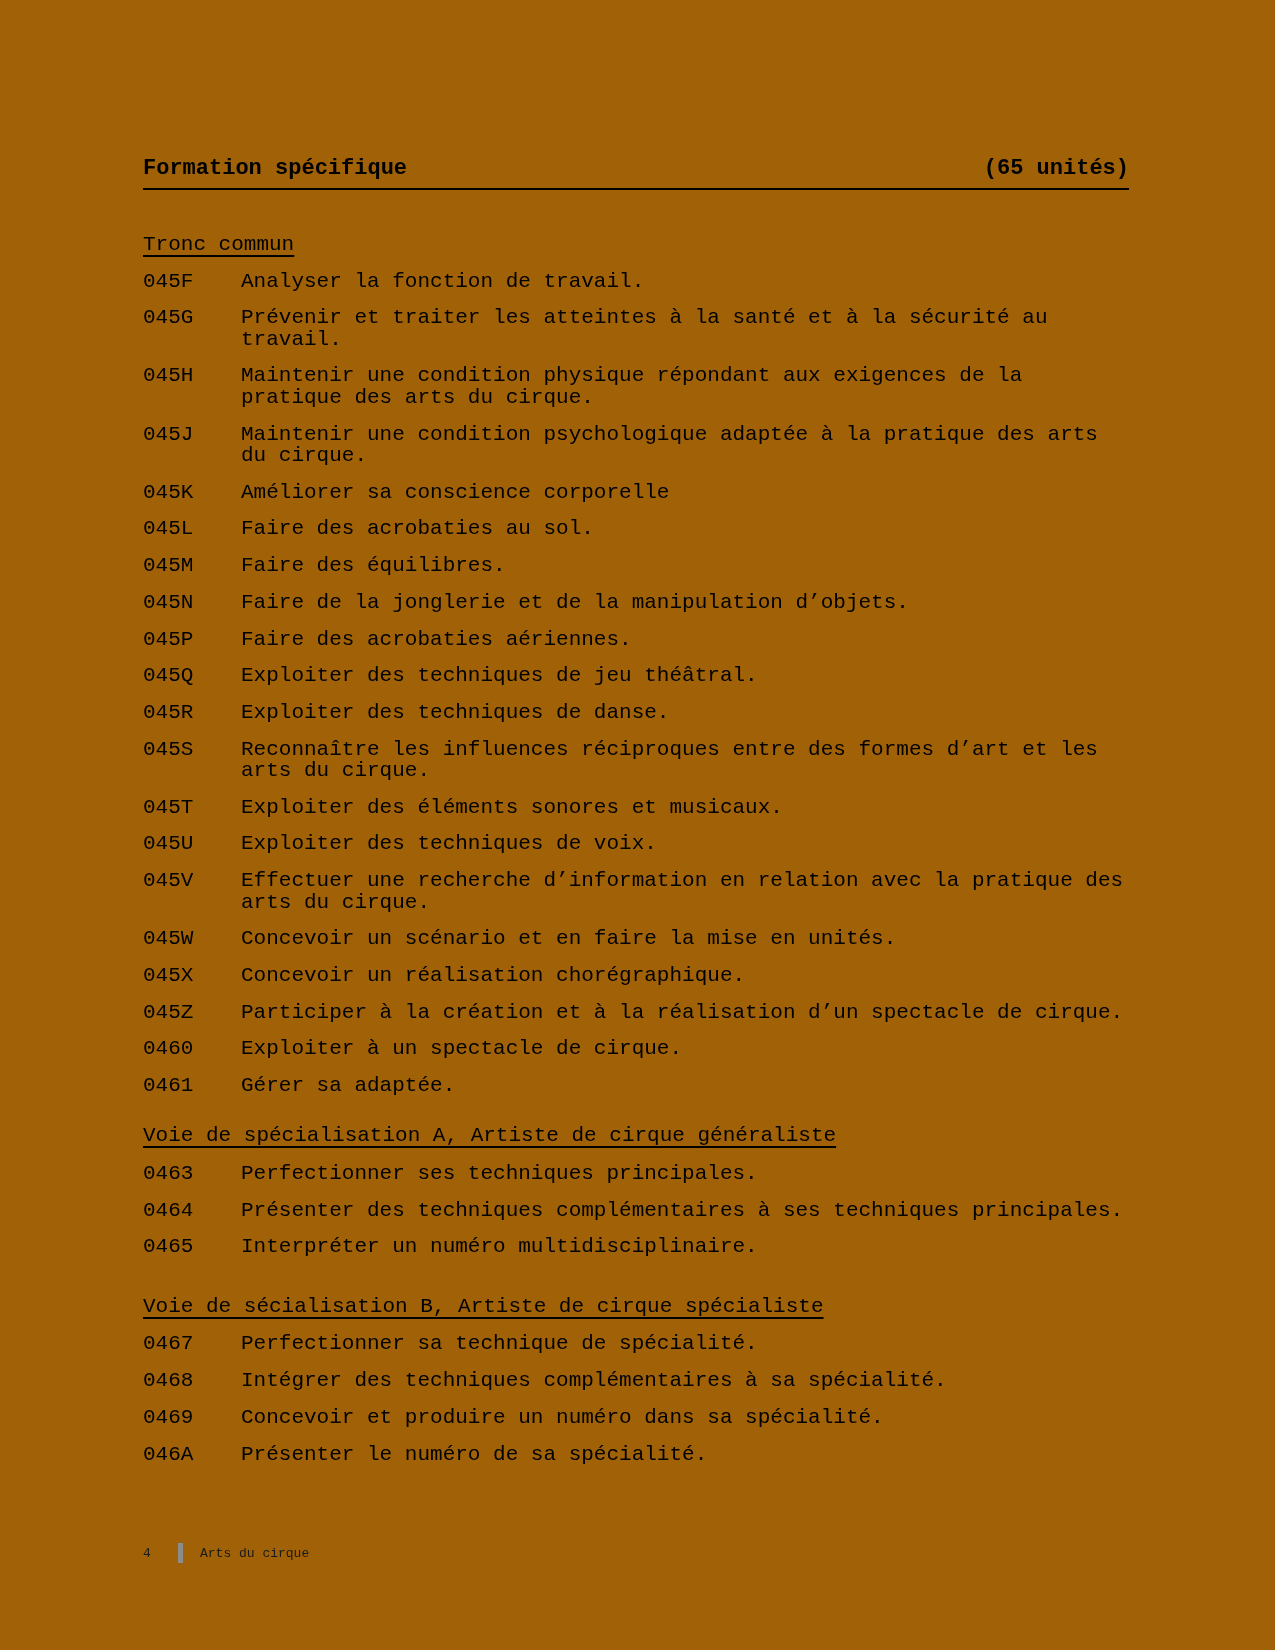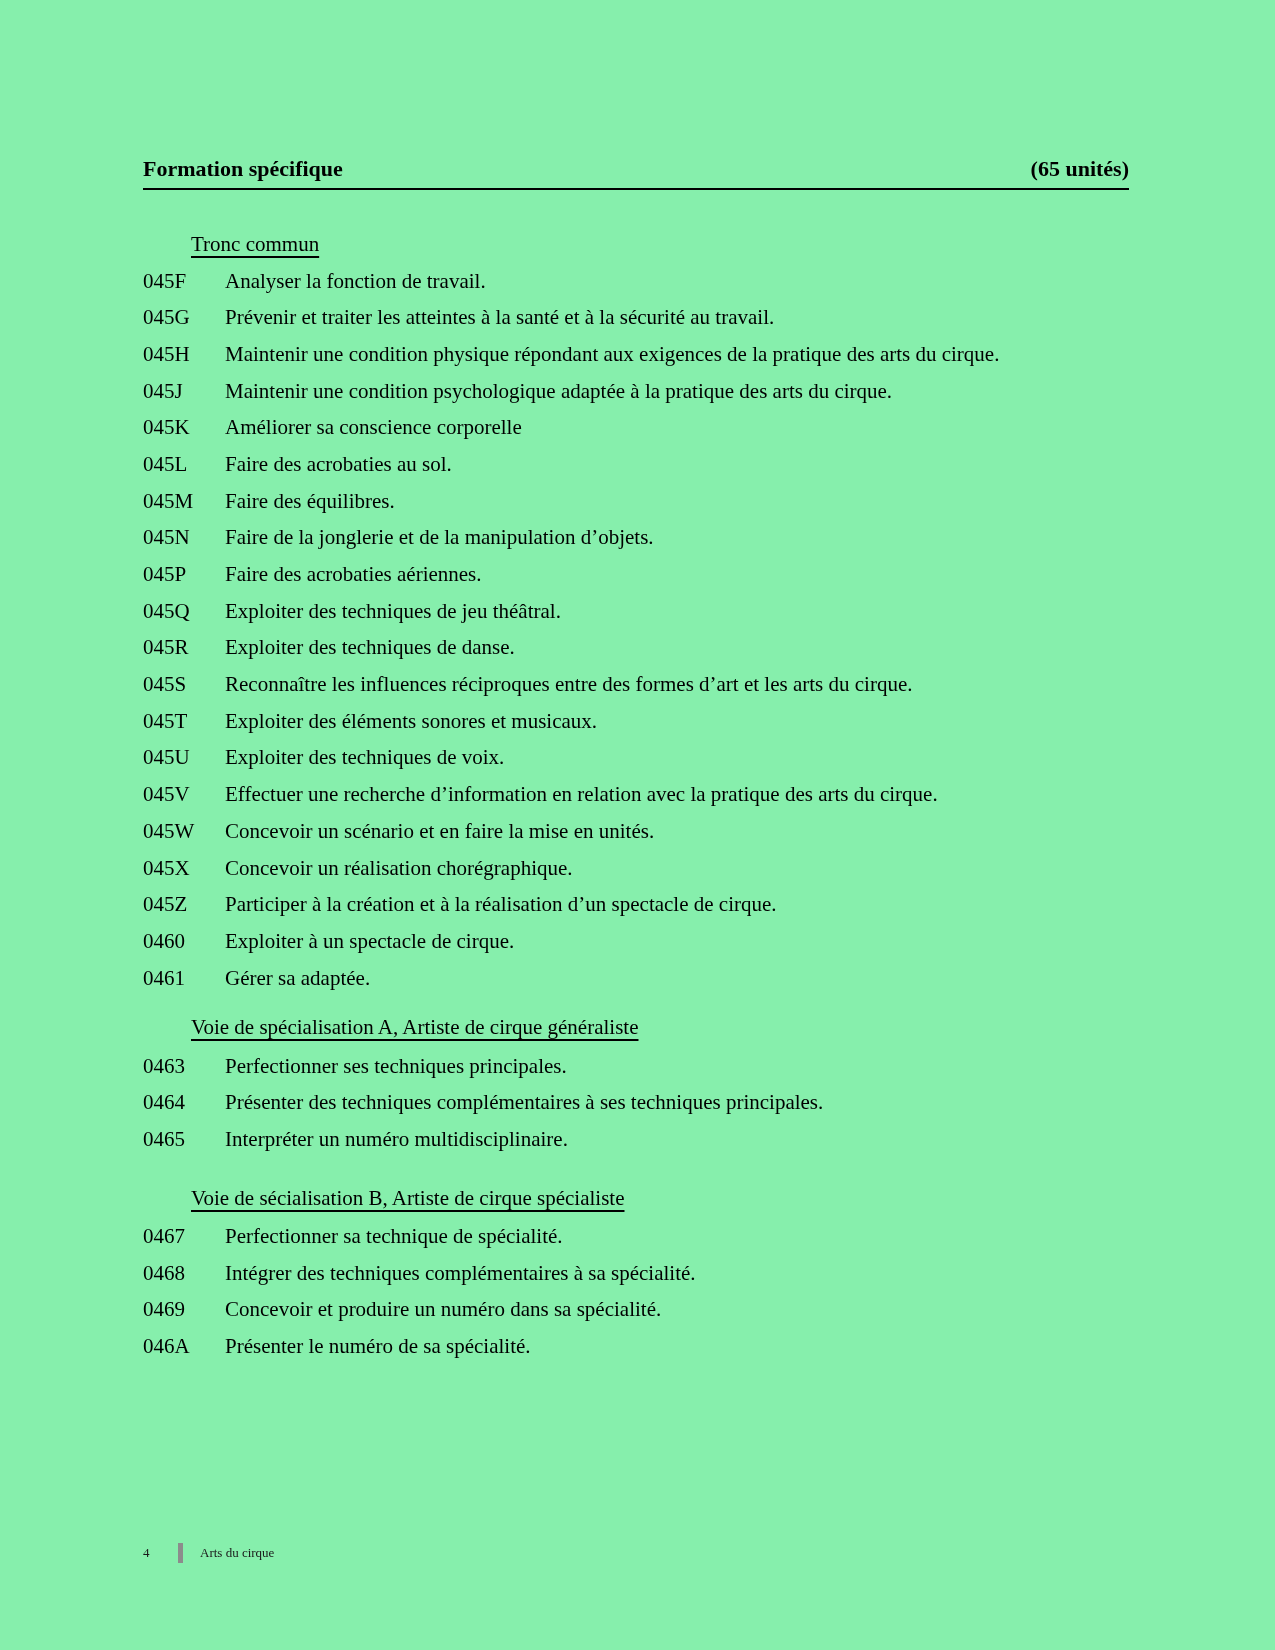--- a/index.html
+++ b/index.html
@@ -1,22 +1,22 @@
 <!DOCTYPE html>
 <html><head>
 <meta charset="utf-8">
 <style>
   * { margin: 0; padding: 0; box-sizing: border-box; }
   html, body { background: #ffffff; }
   .page {
     position: relative;
     width: 1275px;
     height: 1650px;
-    background: #86efac;
-    font-family: Liberation Serif, serif;
+    background: #a16207;
+    font-family: Liberation Mono, monospace;
     color: #000000;
     overflow: hidden;
   }
   .content {
     position: absolute;
     left: 143px;
     top: 158px;
     width: 986px;
   }
   .doc-header {
@@ -28,30 +28,30 @@
     line-height: 22px;
     padding-bottom: 8px;
     border-bottom: 2px solid #000000;
   }
   .section-heading {
     font-size: 21px;
     line-height: 21.5px;
     text-decoration: underline;
     text-underline-offset: 5px;
     text-decoration-thickness: 1.5px;
-    margin-left: 48px;
   }
   .heading-tronc { margin-top: 44px; margin-bottom: 15px; }
   .heading-a { margin-top: 28px; margin-bottom: 17px; }
   .heading-b { margin-top: 38px; margin-bottom: 16px; }
   .course-row {
     display: flex;
     font-size: 21px;
     line-height: 21.5px;
     margin-bottom: 15.2px;
+    gap: 16px;
   }
   .course-code { flex: 0 0 82px; }
   .course-title { flex: 1 1 auto; }
   .footer {
     position: absolute;
     left: 143px;
     top: 1543px;
     display: flex;
     align-items: center;
     font-size: 13px;

